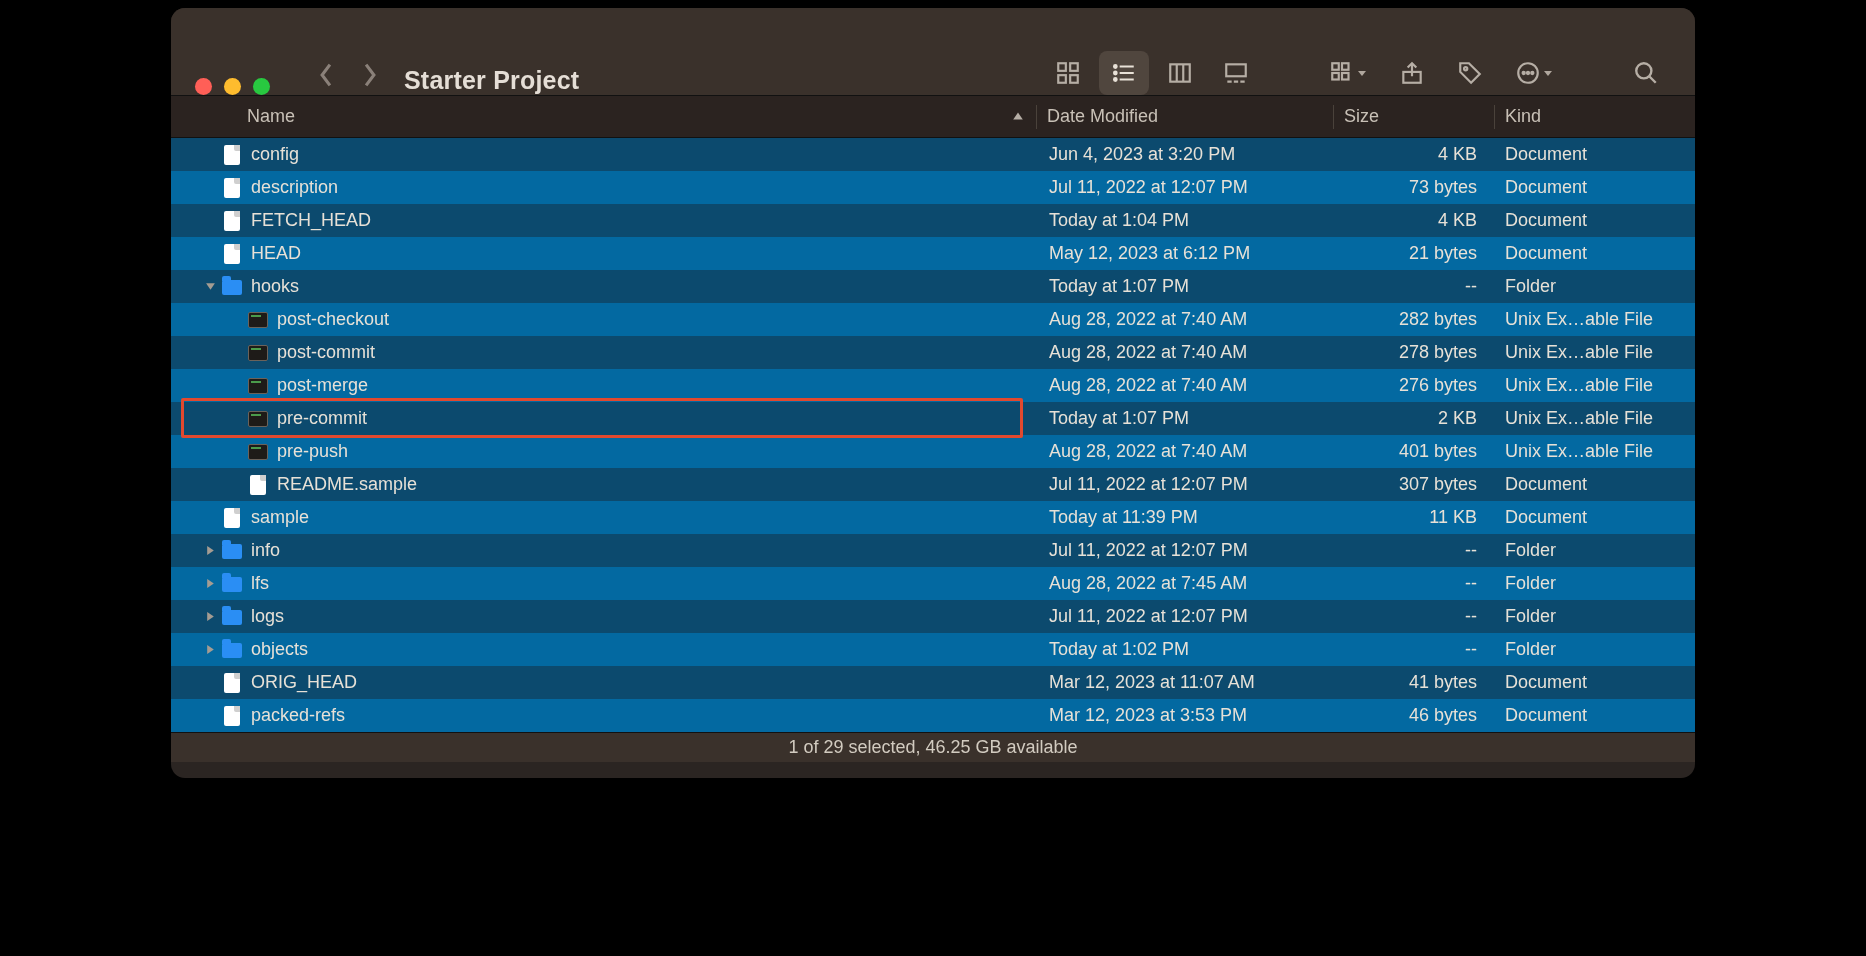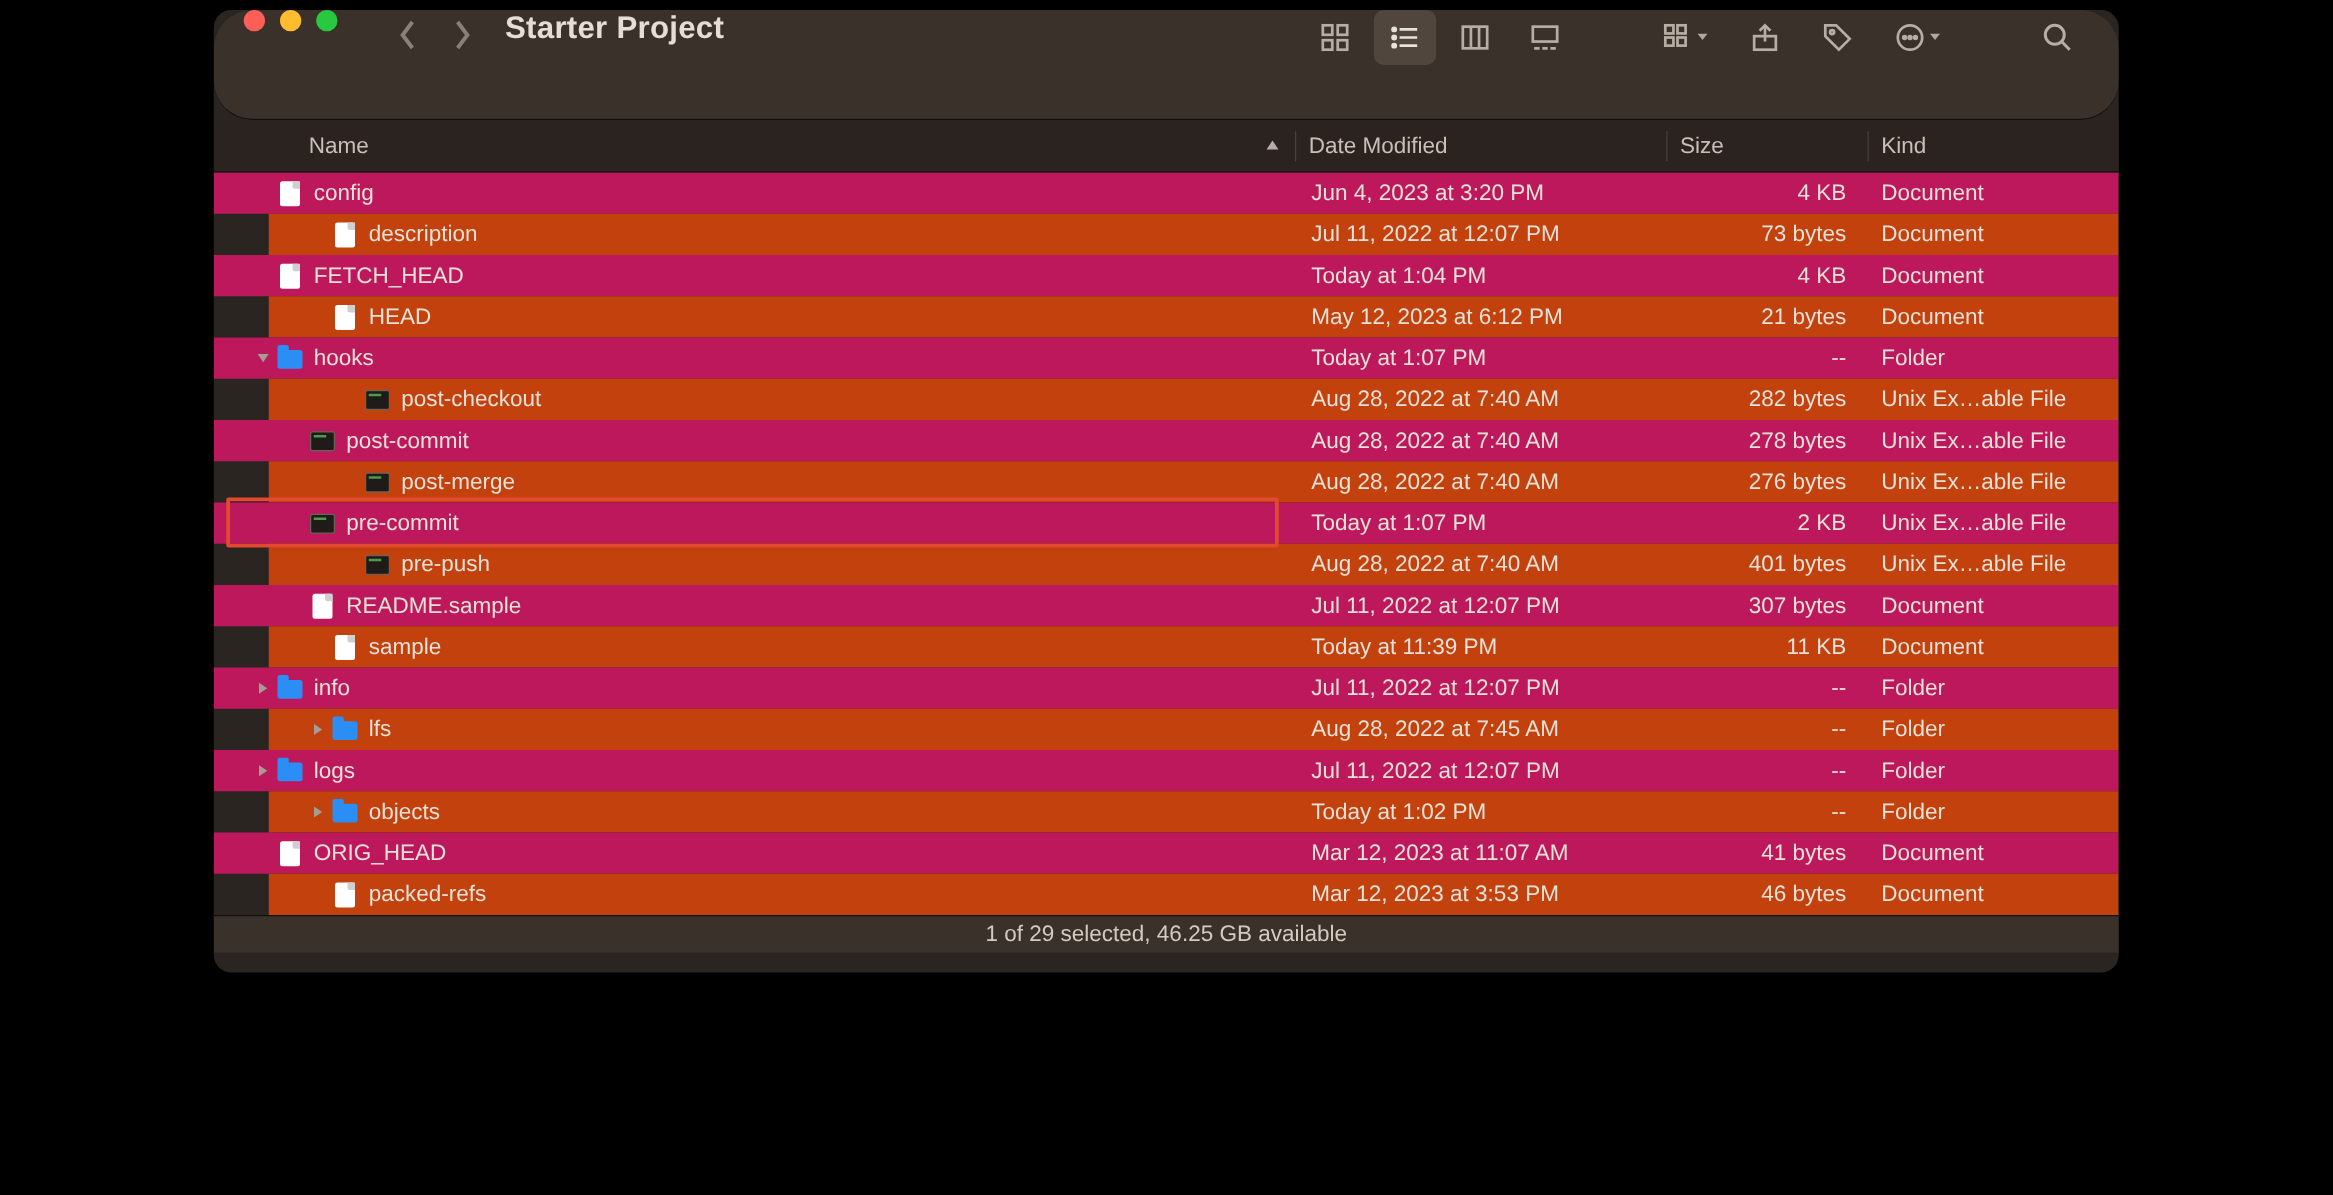--- a/index.html
+++ b/index.html
@@ -4,22 +4,22 @@
 <style>
   * { margin: 0; padding: 0; box-sizing: border-box; font-family: -apple-system, "Helvetica Neue", Arial, sans-serif; }
   body { background: #000; display: flex; align-items: flex-start; justify-content: center; }
   .window {
     width: 1524px; height: 770px; margin: 8px;
     background: #2b2522; border-radius: 14px; overflow: hidden;
     display: flex; flex-direction: column; box-shadow: 0 0 0 1px #000;
   }
   
   .toolbar {
-    height: 88px; background: #3a312b; display: flex; align-items: flex-start;
-    padding: 0 24px; gap: 8px; border-bottom: 1px solid #111; border-radius: 31px;
+    height: 88px; background: #3a312b; display: flex; align-items: flex-end;
+    padding: 0 24px; gap: 8px; border-bottom: 1px solid #111;
   }
   .traffic { display:flex; gap:12px; margin-right: 30px; }
   .dot { width:17px; height:17px; border-radius:50%; }
   .dot.red{background:#ff5f57;} .dot.yellow{background:#febc2e;} .dot.green{background:#28c840;}
   .navbtn { width:36px; height:40px; display:flex; align-items:center; justify-content:center; color:#8a8079; }
   .navbtn svg{width:18px;height:26px;}
   .title { color:#e5ded6; font-size:25px; font-weight:700; margin-left:8px; letter-spacing:.2px; }
   .spacer { flex:1; }
   .tbtn { width:50px; height:44px; display:flex; align-items:center; justify-content:center; color:#b6aea5; border-radius:8px;}
   .tbtn.active{ background:#50463e; color:#e8e1d7; }
@@ -34,22 +34,22 @@
   }
   .col-name{ flex:1; padding-left:76px; display:flex; align-items:center;text-align:center;}
   .sort-ind{ margin-left:auto; margin-right:12px; color:#b6aea5;}
   .col-date{ width:296px; padding-left:10px;}
   .col-size{ width:160px; padding-left:10px;}
   .col-kind{ width:200px; padding-left:10px;}
   .vline{ width:1px; height:24px; background:#4a423b;}
   
   .filelist{ flex:1; overflow:auto; }
   .row{ height:33px; display:flex; align-items:center; color:#e7e1d7; font-size:18px; }
-  .row.even{ background:#be185d; }
-  .row.odd{ background:#c2410c;margin-left:44px; }
+  .row.even{ background:#0c4a6e; }
+  .row.odd{ background:#0369a1; }
   .cname{ flex:1; display:flex; align-items:center; padding-left:28px; overflow:hidden; white-space:nowrap;}
   .disclose{ width:22px; display:flex; align-items:center; justify-content:center; color:#a59c92;}
   .disclose svg{width:11px;height:11px;}
   .icon{ width:22px; height:22px; margin-right:8px; display:flex; align-items:center; justify-content:center;}
   .fname{ color:#e7e1d7; }
   .cdate{ width:296px; padding-left:10px; }
   .csize{ width:160px; text-align:right; padding-right:18px;}
   .ckind{ width:200px; padding-left:10px; overflow:hidden; text-overflow:ellipsis; white-space:nowrap;}
   .highlight-box{ position:absolute; border:3px solid #e2492f; pointer-events:none; border-radius:2px;}
   .wrap{ position:relative; }

